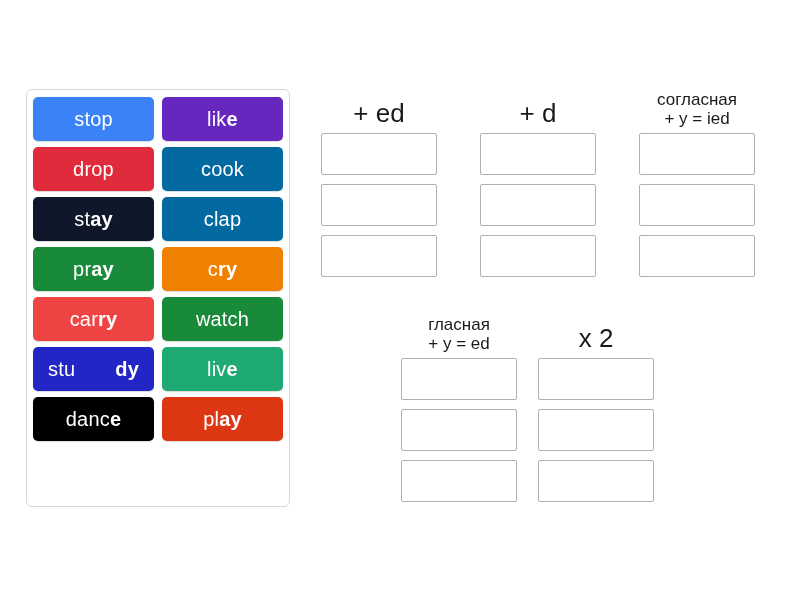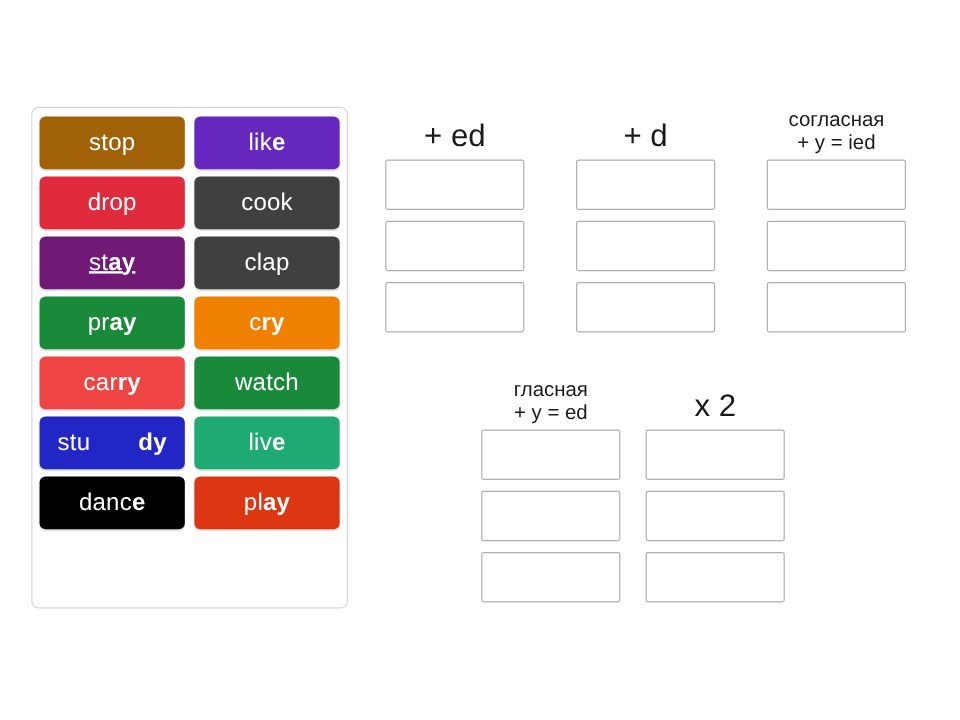--- a/index.html
+++ b/index.html
@@ -120,41 +120,41 @@
     cursor: pointer;
   }
 </style>
 </head>
 <body>
 
 <div id="app">
 
   <div class="word-panel">
     <div class="tile-grid">
-        <div class="tile" style="background: #a16207;">
+        <div class="tile" style="background: #3b82f6;">
           <span class="plain">stop</span>
           <span class="bold"></span>
         </div>
         <div class="tile" style="background: rgb(102, 39, 191);">
           <span class="plain">lik</span>
           <span class="bold">e</span>
         </div>
         <div class="tile" style="background: rgb(224, 43, 60);">
           <span class="plain">drop</span>
           <span class="bold"></span>
         </div>
-        <div class="tile" style="background: #404040;">
+        <div class="tile" style="background: #0369a1;">
           <span class="plain">cook</span>
           <span class="bold"></span>
         </div>
-        <div class="tile" style="background: #701a75; text-decoration: underline;">
+        <div class="tile" style="background: #0f172a;">
           <span class="plain">st</span>
           <span class="bold">ay</span>
         </div>
-        <div class="tile" style="background: #404040;">
+        <div class="tile" style="background: #0369a1;">
           <span class="plain">clap</span>
           <span class="bold"></span>
         </div>
         <div class="tile" style="background: rgb(25, 137, 58);">
           <span class="plain">pr</span>
           <span class="bold">ay</span>
         </div>
         <div class="tile" style="background: rgb(240, 128, 0);">
           <span class="plain">c</span>
           <span class="bold">ry</span>

